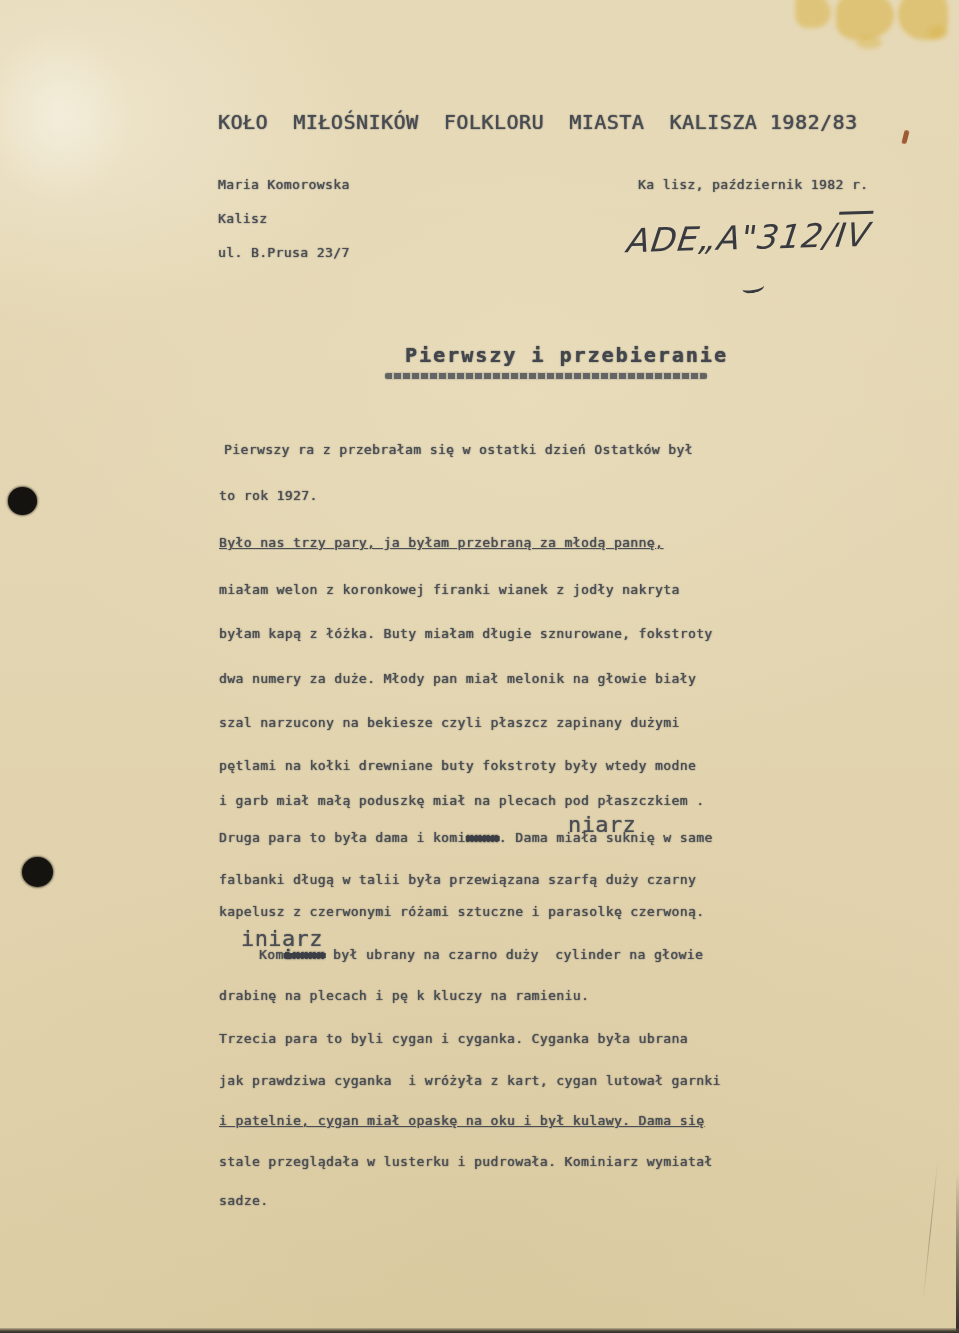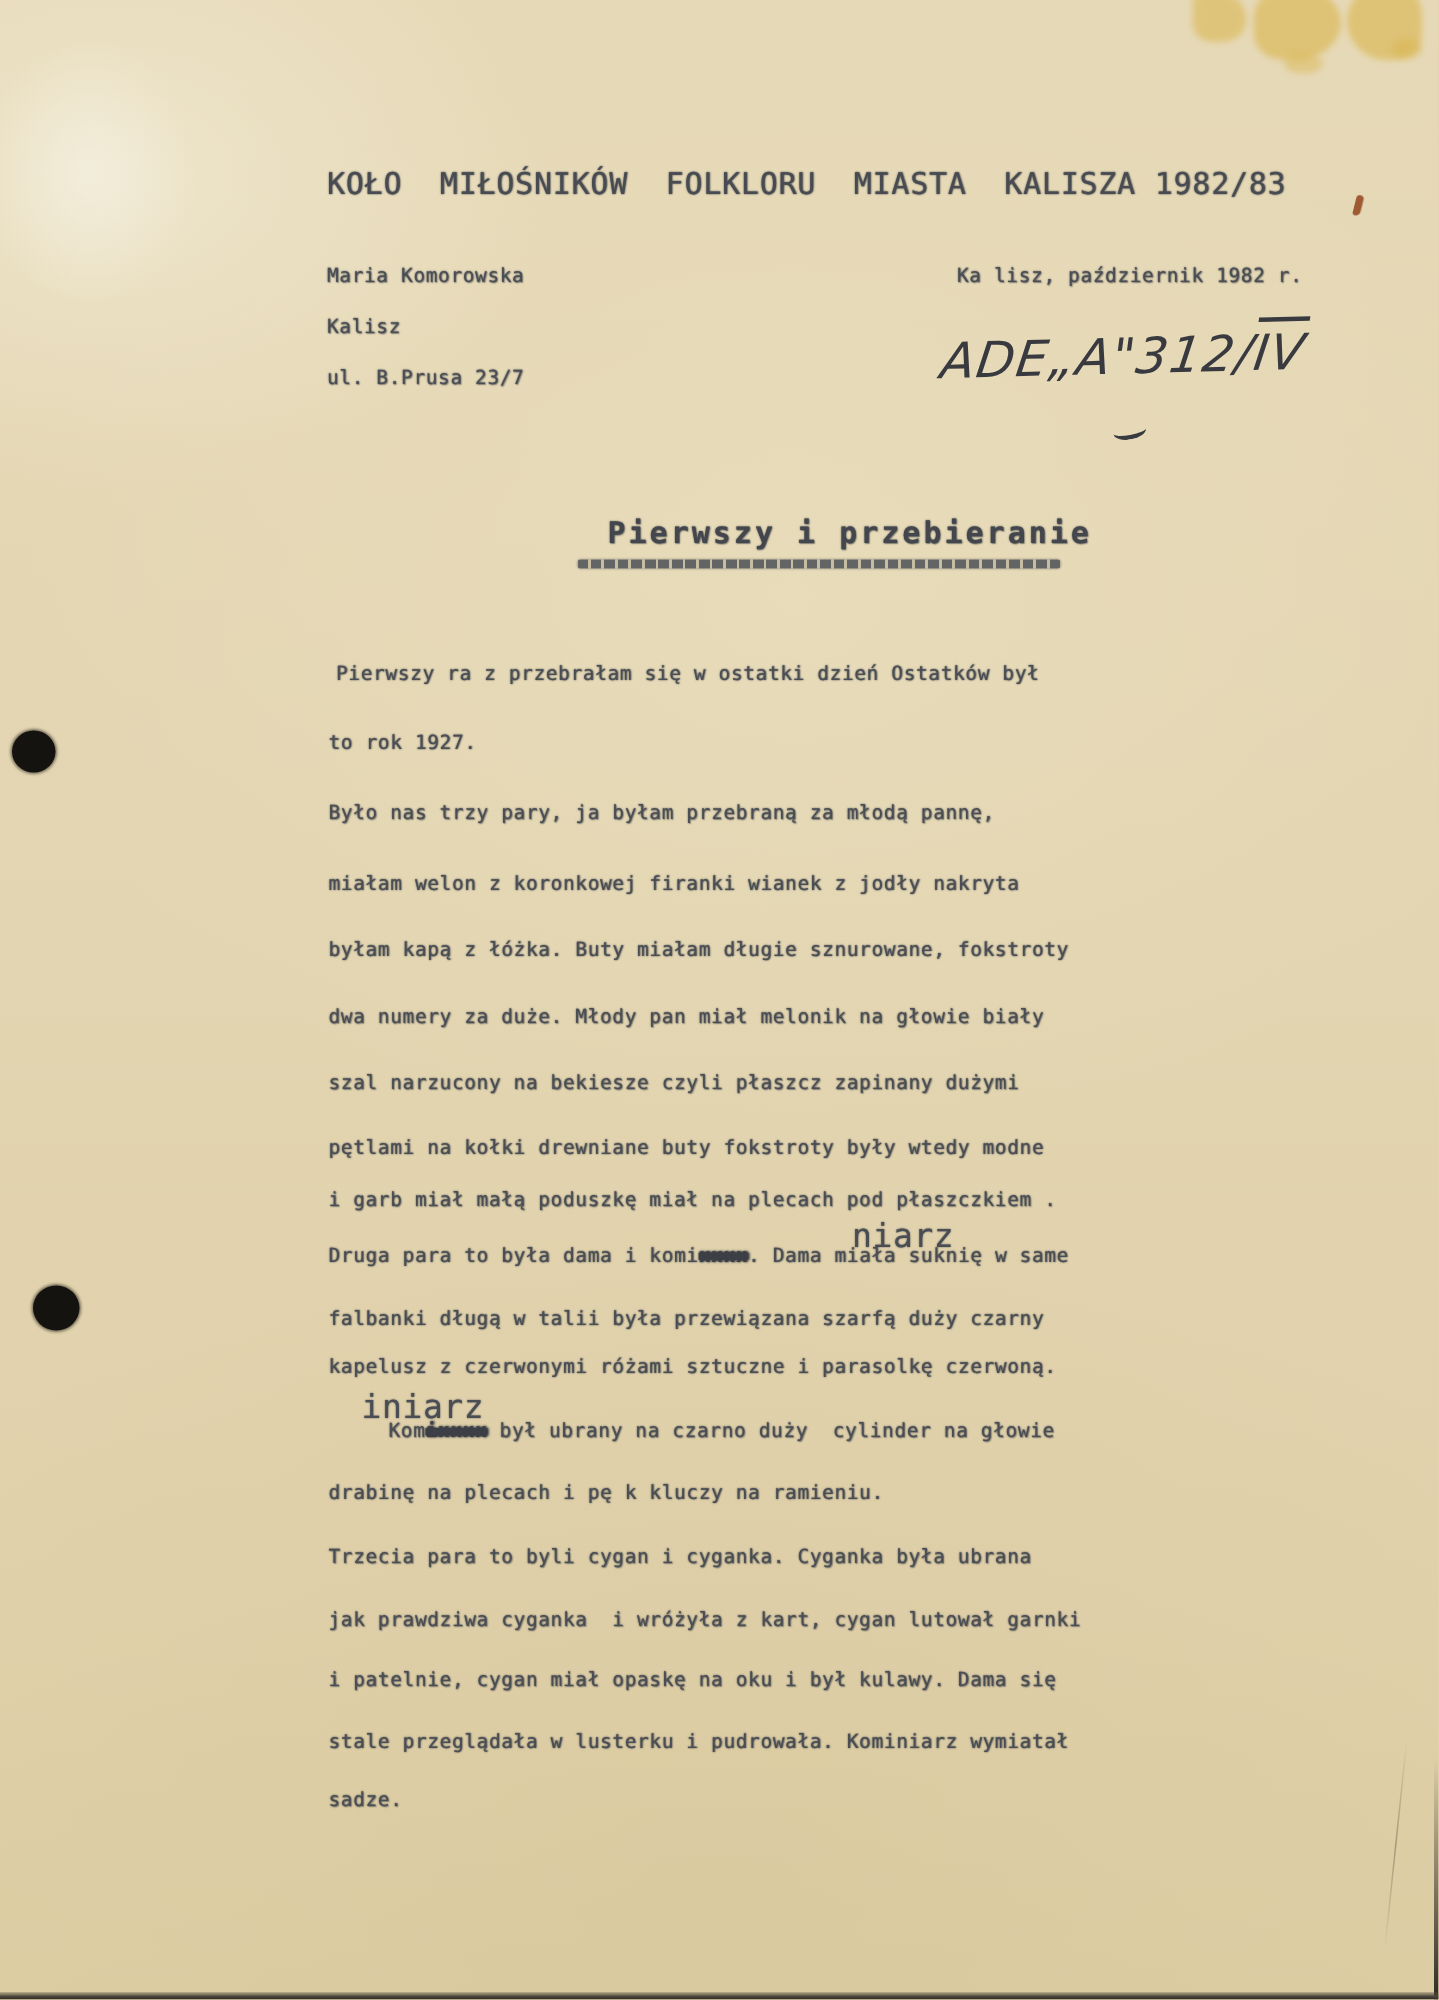--- a/index.html
+++ b/index.html
@@ -121,37 +121,37 @@
   <div class="typed" style="left:218px;top:246px;">ul. B.Prusa 23/7</div>
 
   <div class="handwritten" style="left:628px;top:218px;"><span>ADE„A"312/</span><span class="overline-roman">IV</span></div>
   <div class="hand-dash" style="left:742px;top:282px;"></div>
 
   <div class="typed doc-title" style="left:405px;top:345px;">Pierwszy i przebieranie</div>
   <div class="title-underline" style="left:385px;top:373px;width:322px;"></div>
 
   <div class="typed" style="left:224px;top:443px;">Pierwszy ra z przebrałam się w ostatki dzień Ostatków był</div>
   <div class="typed" style="left:219px;top:489px;">to rok 1927.</div>
-  <div class="typed" style="left:219px;top:536px;">Było nas trzy pary, ja byłam przebraną za młodą pannę,</div>
+  <div class="typed" style="left:219px;top:536px;text-decoration:underline;">Było nas trzy pary, ja byłam przebraną za młodą pannę,</div>
   <div class="typed" style="left:219px;top:583px;">miałam welon z koronkowej firanki wianek z jodły nakryta</div>
   <div class="typed" style="left:219px;top:627px;">byłam kapą z łóżka. Buty miałam długie sznurowane, fokstroty</div>
   <div class="typed" style="left:219px;top:672px;">dwa numery za duże. Młody pan miał melonik na głowie biały</div>
   <div class="typed" style="left:219px;top:716px;">szal narzucony na bekiesze czyli płaszcz zapinany dużymi</div>
   <div class="typed" style="left:219px;top:759px;">pętlami na kołki drewniane buty fokstroty były wtedy modne</div>
   <div class="typed" style="left:219px;top:794px;">i garb miał małą poduszkę miał na plecach pod płaszczkiem .</div>
 
   <div class="sup" style="left:568px;top:812px;">niarz</div>
   <div class="typed" style="left:219px;top:831px;"><span>Druga para to była dama i komi</span><span class="struck">xxxx</span><span>. Dama miała suknię w same</span></div>
 
   <div class="typed" style="left:219px;top:873px;">falbanki długą w talii była przewiązana szarfą duży czarny</div>
   <div class="typed" style="left:219px;top:905px;">kapelusz z czerwonymi różami sztuczne i parasolkę czerwoną.</div>
 
   <div class="sup" style="left:241px;top:926px;text-align:center;">iniarz</div>
   <div class="typed" style="left:218px;top:948px;margin-left:41px;"><span>Kom</span><span class="struck">ixxxx</span><span> był ubrany na czarno duży  cylinder na głowie</span></div>
 
   <div class="typed" style="left:219px;top:989px;">drabinę na plecach i pę k kluczy na ramieniu.</div>
   <div class="typed" style="left:219px;top:1032px;">Trzecia para to byli cygan i cyganka. Cyganka była ubrana</div>
   <div class="typed" style="left:219px;top:1074px;">jak prawdziwa cyganka  i wróżyła z kart, cygan lutował garnki</div>
-  <div class="typed" style="left:219px;top:1114px;">i patelnie, cygan miał opaskę na oku i był kulawy. Dama się</div>
+  <div class="typed" style="left:219px;top:1114px;text-decoration:underline;">i patelnie, cygan miał opaskę na oku i był kulawy. Dama się</div>
   <div class="typed" style="left:219px;top:1155px;">stale przeglądała w lusterku i pudrowała. Kominiarz wymiatał</div>
   <div class="typed" style="left:219px;top:1194px;">sadze.</div>
 
 </div>
 
 </body></html>

